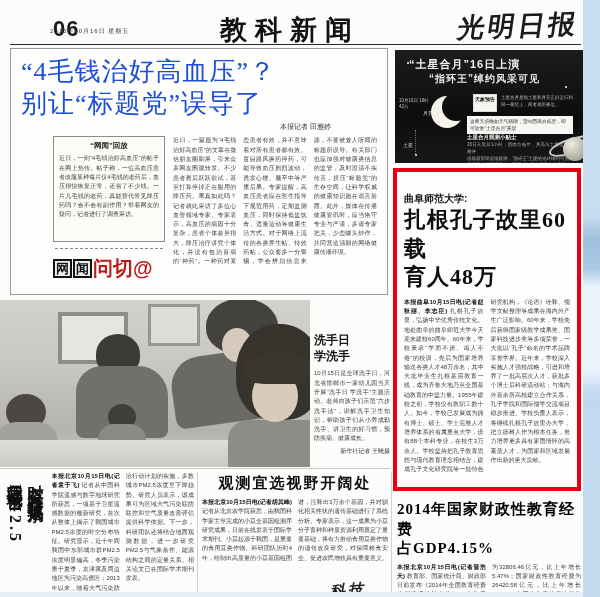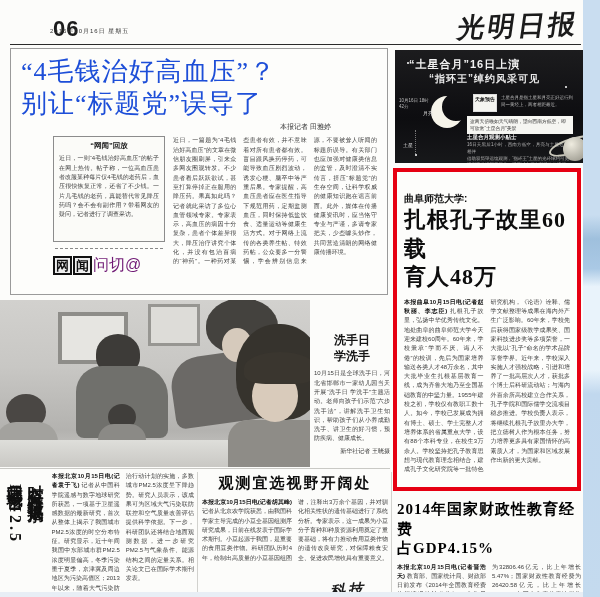--- a/index.html
+++ b/index.html
@@ -18,21 +18,21 @@
   .main-h{font-family:"Liberation Serif",serif;font-weight:400;color:#1d4ed8;font-size:26px;line-height:1.22;letter-spacing:1px;}
   .main-byline{text-align:right;font-size:7px;color:#333;margin:3px 46px 4px 0;}
   .main-content{display:flex;gap:8px;height:158px;overflow:hidden;}
   .left-col{width:112px;flex:none;display:flex;flex-direction:column;padding-left:32px;}
   .sidebox{border:1px solid #8c8c8c;padding:4px 5px;height:106px;overflow:hidden;box-sizing:border-box;background:#fbfbf8;}
   .sidebox-title{text-align:center;font-size:7.5px;font-weight:bold;color:#222;margin-bottom:3px;}
   .tiny{font-size:6px;line-height:1.55;color:#3d3d3d;text-align:justify;}
   .dashes{border-top:1px dashed #888;margin:6px 2px 4px 2px;}
   .netlogo{display:flex;align-items:center;gap:1px;margin-top:2px;}
   .netlogo .boxchar{display:inline-block;border:2px solid #111;font-weight:900;font-size:13px;line-height:1;padding:1px 1px;color:#111;background:#eee;}
-  .netlogo .restchar{font-weight:400;font-size:16px;color:#701a75;letter-spacing:0;}
+  .netlogo .restchar{font-weight:700;font-size:20px;color:#b91c1c;letter-spacing:0;}
   .main-body{flex:1;column-count:3;column-gap:7px;overflow:hidden;}
 
   
   .saturn-box{position:absolute;left:395px;top:50px;width:200px;height:113px;background:linear-gradient(180deg,#1c1c1e 0%,#0d0d10 60%,#17181a 100%);overflow:hidden;color:#eee;}
   .sat-t1{position:absolute;left:14px;top:7px;font-size:11px;font-weight:bold;color:#f2f2f2;letter-spacing:1px;}
   .sat-t2{position:absolute;left:34px;top:22px;font-size:10px;font-weight:bold;color:#eaeaea;letter-spacing:1px;}
   .sat-time{position:absolute;left:4px;top:48px;font-size:4.5px;color:#bdbdbd;width:30px;line-height:1.4;}
   .moon{position:absolute;left:36px;top:46px;width:32px;height:32px;border-radius:50%;box-shadow:inset 9px -5px 0 2px #f6f4ea;}
   .moon-label{position:absolute;left:28px;top:60px;font-size:5px;color:#ddd;}
   .sat-badge{position:absolute;left:78px;top:44px;width:24px;height:18px;border:1px solid #ddd;background:#f4f4f0;color:#222;font-size:5px;font-weight:bold;text-align:center;line-height:1.6;box-sizing:border-box;}
@@ -69,21 +69,21 @@
   .girl-bangs{left:244px;top:52px;width:72px;height:32px;border-radius:50% 50% 30% 30%;background:#3a362f;}
   .girl-body{left:228px;top:120px;width:100px;height:48px;border-radius:20px 20px 0 0;background:#8e8c87;}
   .kid1{left:6px;top:94px;width:40px;height:36px;border-radius:50%;background:#4a4744;}
   .kid1b{left:-4px;top:122px;width:62px;height:46px;border-radius:20px 20px 0 0;background:#a3a29e;}
   .kid2{left:108px;top:104px;width:28px;height:26px;border-radius:50%;background:#403e3b;}
   .kid2b{left:98px;top:124px;width:48px;height:40px;border-radius:16px 16px 0 0;background:#8b8a86;}
   .sink{left:0;top:140px;width:310px;height:27px;background:linear-gradient(180deg,#dededa,#c9c8c4);}
 
   
   .caption-col{position:absolute;left:314px;top:332px;width:76px;}
-  .cap-title{text-align:center;font-size:12px;font-weight:900;color:#141414;line-height:1.35;font-family:"Liberation Serif",serif;}
+  .cap-title{text-align:left;font-size:12px;font-weight:900;color:#141414;line-height:1.35;font-family:"Liberation Serif",serif;}
   .cap-text{margin-top:5px;}
   .cap-credit{margin-top:3px;text-align:right;font-size:6px;color:#333;}
 
   
   .hline-bottom{position:absolute;left:0;top:468px;width:390px;border-top:1px solid #c9c9c5;}
   .vline1{position:absolute;left:197px;top:472px;height:125px;border-left:1px solid #d2d2ce;}
   .vline2{position:absolute;left:391px;top:472px;height:125px;border-left:1px solid #d2d2ce;}
 
   
   .pm25{position:absolute;left:4px;top:472px;width:190px;height:140px;display:flex;gap:6px;overflow:hidden;}
@@ -107,20 +107,21 @@
     background:linear-gradient(180deg,#c9ddf0 0%,#c9ddf0 36%,#9fc0dd 40%,#aac9e5 45%,#e9f3fb 48%,#e9f3fb 62%,#c1d8ee 66%,#c4daee 100%);}
   .bottom-strip{position:absolute;left:0;bottom:0;width:600px;height:5px;background:#e8eef5;z-index:8;}
 </style>
 </head>
 <body>
 
 <div id="paper">
 
   <div class="page-num">06</div>
   <div class="page-date">2015年10月16日 星期五</div>
+  <div class="section-title">教科新闻</div>
   <div class="masthead">光明日报</div>
   <div class="header-rule"></div>
 
   <div class="main-box">
     <div class="main-h">“4毛钱治好高血压”？</div>
     <div class="main-h">别让“标题党”误导了</div>
     <div class="main-byline">本报记者 田雅婷</div>
     <div class="main-content">
       <div class="left-col">
         <div class="sidebox">

